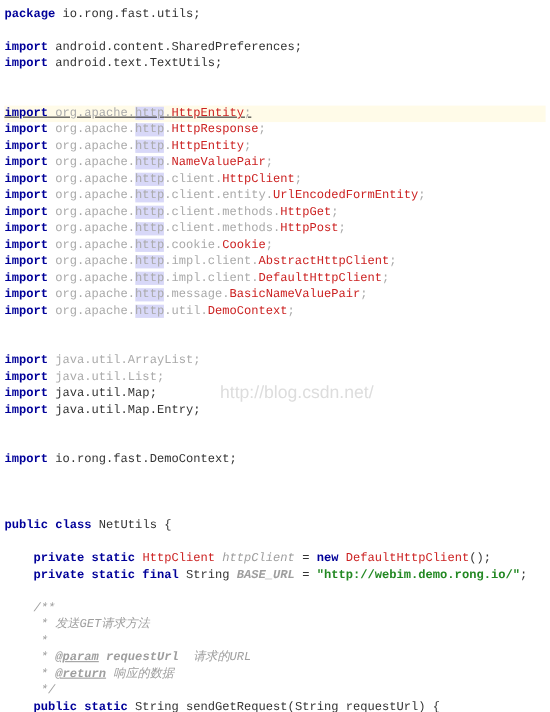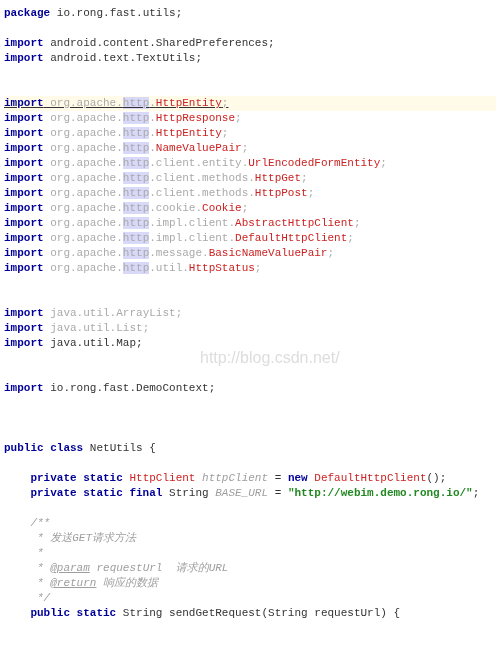--- a/index.html
+++ b/index.html
@@ -13,21 +13,21 @@
     width: 500px;
     box-sizing: border-box;
     position: relative;
   }
   .line { white-space: pre; }
   .kw { color: #000099; font-weight: bold; }
   .red { color: #cc2222; }
   .gray { color: #aaaaaa; }
   .str { color: #228822; font-weight: bold; }
   .comment { color: #9e9e9e; font-style: italic; }
-  .bold { font-weight: normal; text-align: center; }
+  .bold { font-weight: bold; text-align: center; }
   .hl { background: #fffbe8; display: block; text-decoration: underline; }
   .httpsel { background: #d8d8f8; }
   .watermark {
     position: absolute;
     left: 200px;
     top: 350px;
     color: #ddd;
     font-size: 16px;
     font-family: Arial, sans-serif;
     pointer-events: none;
@@ -47,36 +47,38 @@
     <div class="line"><span class="kw">import</span><span> android.text.TextUtils;</span></div>
   </div>
 <div class="line">&nbsp;</div>
 <div class="line">&nbsp;</div>
 
 <div id="apache-imports">
     <div class="line hl"><span class="kw">import</span><span class="gray"> org.apache.</span><span class="gray httpsel">http</span><span class="gray">.</span><span class="red">HttpEntity</span><span class="gray">;</span></div>
     <div class="line"><span class="kw">import</span><span class="gray"> org.apache.</span><span class="gray httpsel">http</span><span class="gray">.</span><span class="red">HttpResponse</span><span class="gray">;</span></div>
     <div class="line"><span class="kw">import</span><span class="gray"> org.apache.</span><span class="gray httpsel">http</span><span class="gray">.</span><span class="red">HttpEntity</span><span class="gray">;</span></div>
     <div class="line"><span class="kw">import</span><span class="gray"> org.apache.</span><span class="gray httpsel">http</span><span class="gray">.</span><span class="red">NameValuePair</span><span class="gray">;</span></div>
+    <div class="line"><span class="kw">import</span><span class="gray"> org.apache.</span><span class="gray httpsel">http</span><span class="gray">.client.</span><span class="red">HttpClient</span><span class="gray">;</span></div>
     <div class="line"><span class="kw">import</span><span class="gray"> org.apache.</span><span class="gray httpsel">http</span><span class="gray">.client.entity.</span><span class="red">UrlEncodedFormEntity</span><span class="gray">;</span></div>
     <div class="line"><span class="kw">import</span><span class="gray"> org.apache.</span><span class="gray httpsel">http</span><span class="gray">.client.methods.</span><span class="red">HttpGet</span><span class="gray">;</span></div>
     <div class="line"><span class="kw">import</span><span class="gray"> org.apache.</span><span class="gray httpsel">http</span><span class="gray">.client.methods.</span><span class="red">HttpPost</span><span class="gray">;</span></div>
     <div class="line"><span class="kw">import</span><span class="gray"> org.apache.</span><span class="gray httpsel">http</span><span class="gray">.cookie.</span><span class="red">Cookie</span><span class="gray">;</span></div>
     <div class="line"><span class="kw">import</span><span class="gray"> org.apache.</span><span class="gray httpsel">http</span><span class="gray">.impl.client.</span><span class="red">AbstractHttpClient</span><span class="gray">;</span></div>
     <div class="line"><span class="kw">import</span><span class="gray"> org.apache.</span><span class="gray httpsel">http</span><span class="gray">.impl.client.</span><span class="red">DefaultHttpClient</span><span class="gray">;</span></div>
     <div class="line"><span class="kw">import</span><span class="gray"> org.apache.</span><span class="gray httpsel">http</span><span class="gray">.message.</span><span class="red">BasicNameValuePair</span><span class="gray">;</span></div>
-    <div class="line"><span class="kw">import</span><span class="gray"> org.apache.</span><span class="gray httpsel">http</span><span class="gray">.util.</span><span class="red">HttpStatus</span><span class="gray">;</span></div>
+    <div class="line"><span class="kw">import</span><span class="gray"> org.apache.</span><span class="gray httpsel">http</span><span class="gray">.util.</span><span class="red">DemoContext</span><span class="gray">;</span></div>
   </div>
 <div class="line">&nbsp;</div>
 <div class="line">&nbsp;</div>
 
 <div id="java-imports">
     <div class="line"><span class="kw">import</span><span class="gray"> java.util.ArrayList;</span></div>
     <div class="line"><span class="kw">import</span><span class="gray"> java.util.List;</span></div>
     <div class="line"><span class="kw">import</span><span class=""> java.util.Map;</span></div>
+    <div class="line"><span class="kw">import</span><span class=""> java.util.Map.Entry;</span></div>
   </div>
 <div class="line">&nbsp;</div>
 <div class="line">&nbsp;</div>
 
 <div class="line"><span class="kw">import</span><span> io.rong.fast.DemoContext;</span></div>
 <div class="line">&nbsp;</div>
 <div class="line">&nbsp;</div>
 <div class="line">&nbsp;</div>
 
 <div class="line"><span class="kw">public class </span><span>NetUtils</span><span> {</span></div>

